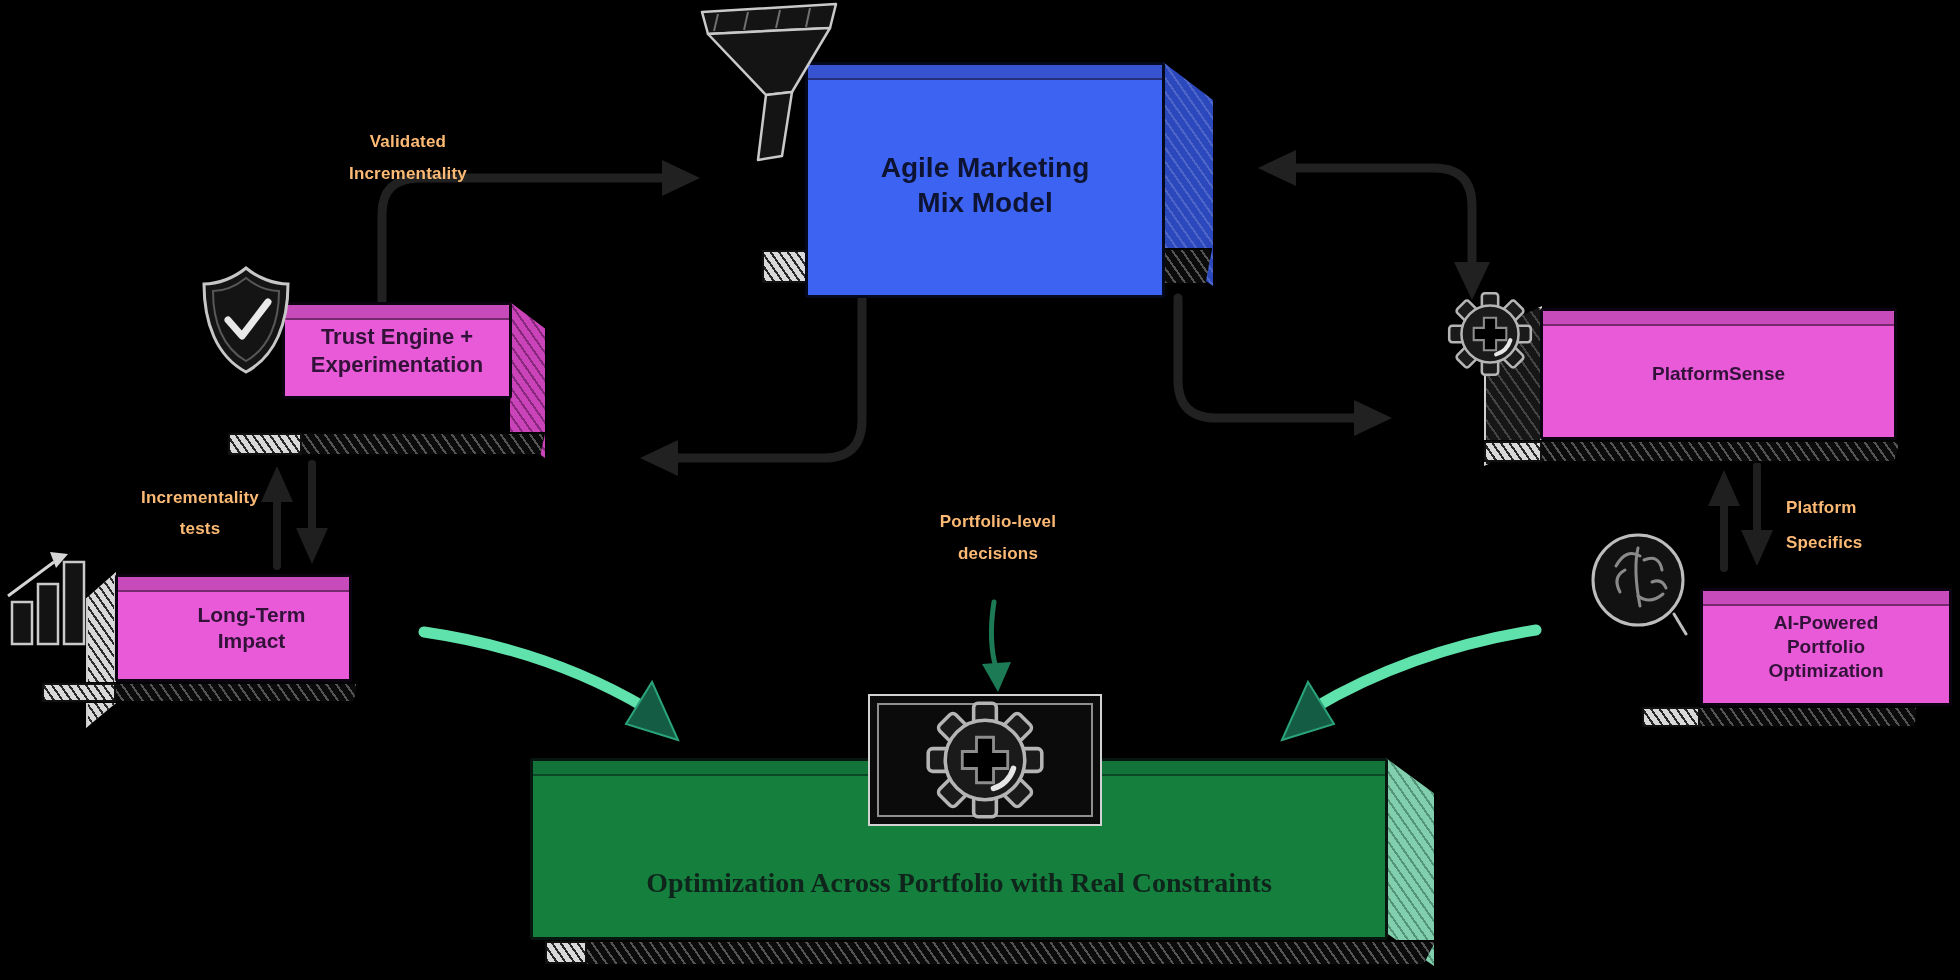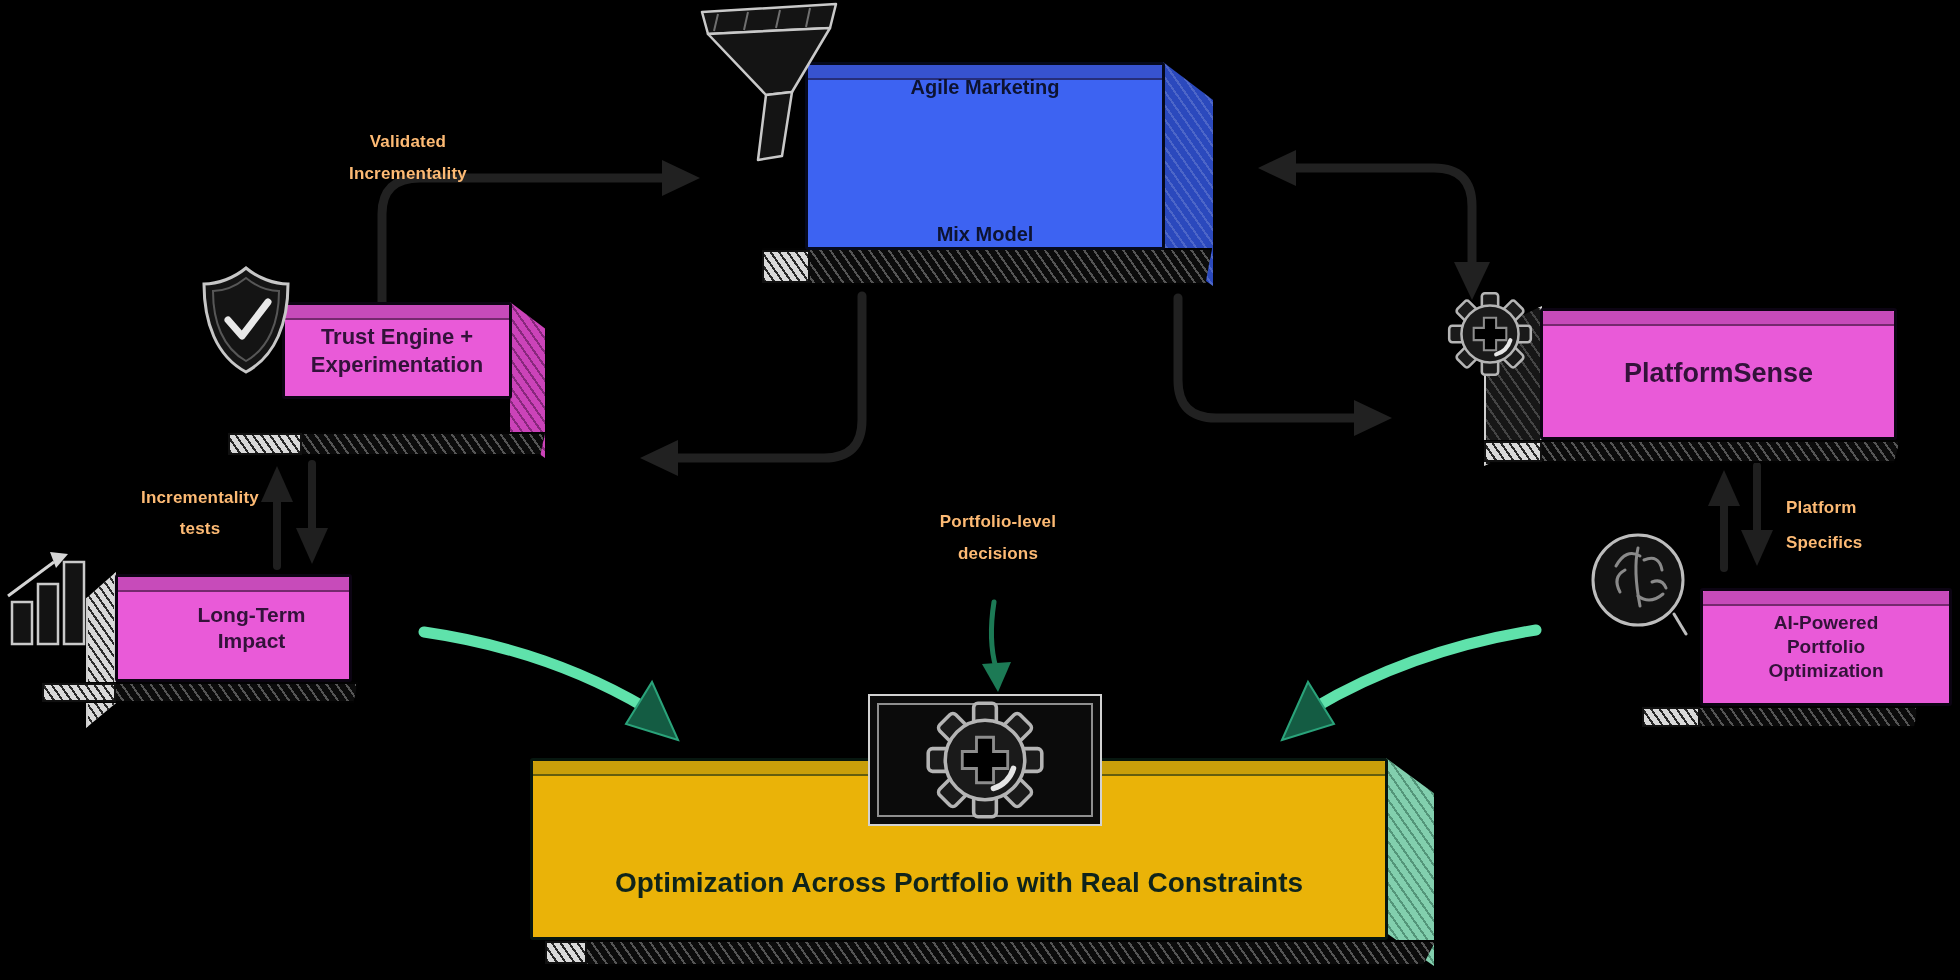--- a/index.html
+++ b/index.html
@@ -6,21 +6,21 @@
   .stage{position:relative;width:1960px;height:980px;background:#000;overflow:hidden;
          font-family:"Liberation Sans",sans-serif;}
   svg.overlay{position:absolute;left:0;top:0;z-index:1;pointer-events:none;}
 
   
   .face{position:absolute;display:flex;flex-direction:column;align-items:center;justify-content:center;
         text-align:center;font-weight:700;border:3px solid #0c0413;border-radius:3px;
         box-sizing:border-box;z-index:2;line-height:1.25;}
   .pink{background:#e95ad8;color:#33123a;}
   .blue{background:#3d63f2;color:#0d1331;border-color:#05091d;}
-  .mint{background:#eab308;color:#0f241b;border-color:#071710;display:block;}
+  .mint{background:#15803d;color:#0f241b;border-color:#071710;display:block;font-family:Liberation Serif, serif;}
   .topband{position:absolute;top:0;left:0;right:0;height:13px;background:rgba(25,0,28,.16);
            border-bottom:2px solid rgba(15,0,18,.45);border-radius:2px 2px 0 0;}
   .topband.g{background:rgba(0,40,25,.14);border-bottom-color:rgba(0,30,18,.5);}
   .side{position:absolute;box-sizing:border-box;z-index:2;}
   .side.r{clip-path:polygon(0 0,100% 17%,100% 100%,0 84%);}
   .side.l{clip-path:polygon(100% 0,0 17%,0 100%,100% 84%);box-shadow:inset 0 0 0 2px #cfcfcf;}
   .hatch-pink{background:#cb43b9;background-image:repeating-linear-gradient(55deg,rgba(35,0,35,.4) 0 2px,transparent 2px 8px);}
   .hatch-blue{background:#2b49bd;background-image:repeating-linear-gradient(55deg,rgba(255,255,255,.16) 0 2px,transparent 2px 8px);}
   .hatch-mint{background:#82cfae;background-image:repeating-linear-gradient(55deg,rgba(8,55,36,.38) 0 2px,transparent 2px 8px);}
   .hatch-dark{background:#161616;background-image:repeating-linear-gradient(55deg,rgba(255,255,255,.2) 0 2px,transparent 2px 9px);}
@@ -33,31 +33,31 @@
 
   
   .elabel{position:absolute;color:#fdba74;font-weight:700;font-size:17px;line-height:32px;
           text-align:center;z-index:3;letter-spacing:.2px;}
   .elabel.left-align{text-align:left;}
 
   
   .icon{position:absolute;z-index:4;}
 
   
-  #mmm-face{left:805px;top:62px;width:360px;height:188px;font-size:20px;padding-top:10px;justify-content:space-between;}
+  #mmm-face{left:805px;top:62px;width:360px;height:236px;font-size:28px;padding-top:10px;}
   #mmm-side{left:1163px;top:62px;width:50px;height:224px;}
   #mmm-shadow{left:762px;top:248px;width:450px;height:37px;}
   #mmm-overhang{left:762px;top:250px;width:48px;height:33px;}
 
   #trust-face{left:282px;top:302px;width:230px;height:97px;font-size:22px;}
   #trust-side{left:510px;top:302px;width:35px;height:156px;}
   #trust-shadow{left:228px;top:432px;width:317px;height:24px;}
   #trust-overhang{left:228px;top:433px;width:74px;height:22px;}
 
-  #platform-face{left:1540px;top:308px;width:357px;height:132px;font-size:27px;}
+  #platform-face{left:1540px;top:308px;width:357px;height:132px;font-size:19px;}
   #platform-side{left:1484px;top:306px;width:58px;height:160px;}
   #platform-shadow{left:1484px;top:440px;width:416px;height:23px;}
   #platform-overhang{left:1484px;top:441px;width:58px;height:21px;}
 
   #longterm-face{left:115px;top:574px;width:237px;height:108px;font-size:21px;padding-left:36px;}
   #longterm-side{left:86px;top:572px;width:30px;height:156px;}
   #longterm-shadow{left:42px;top:682px;width:316px;height:21px;}
   #longterm-overhang{left:42px;top:683px;width:74px;height:19px;}
 
   #ai-face{left:1700px;top:588px;width:252px;height:118px;font-size:19px;}

